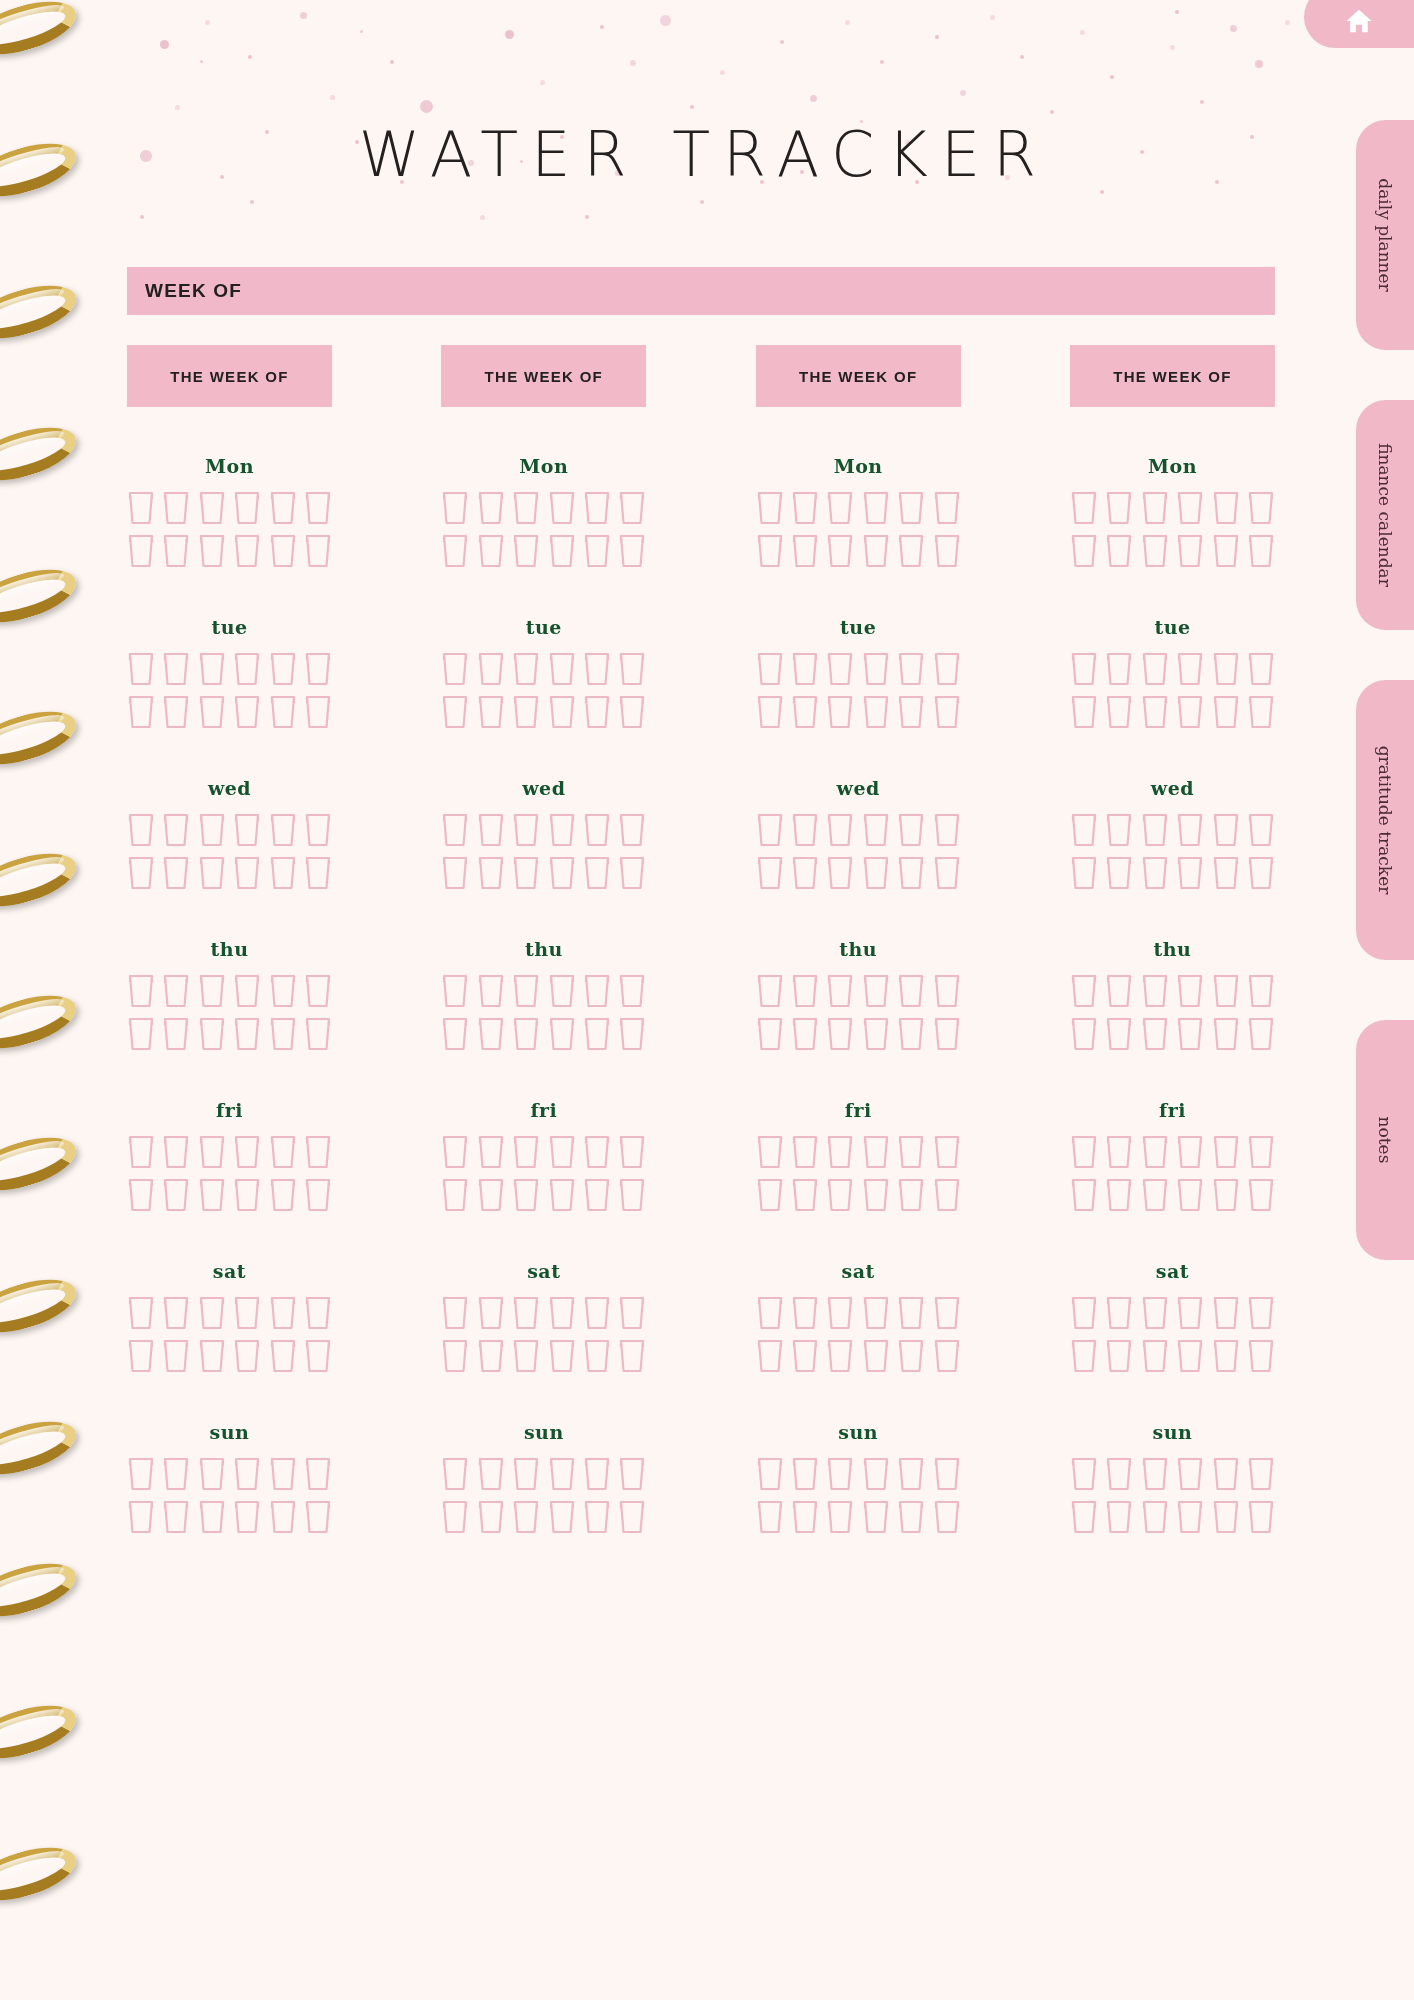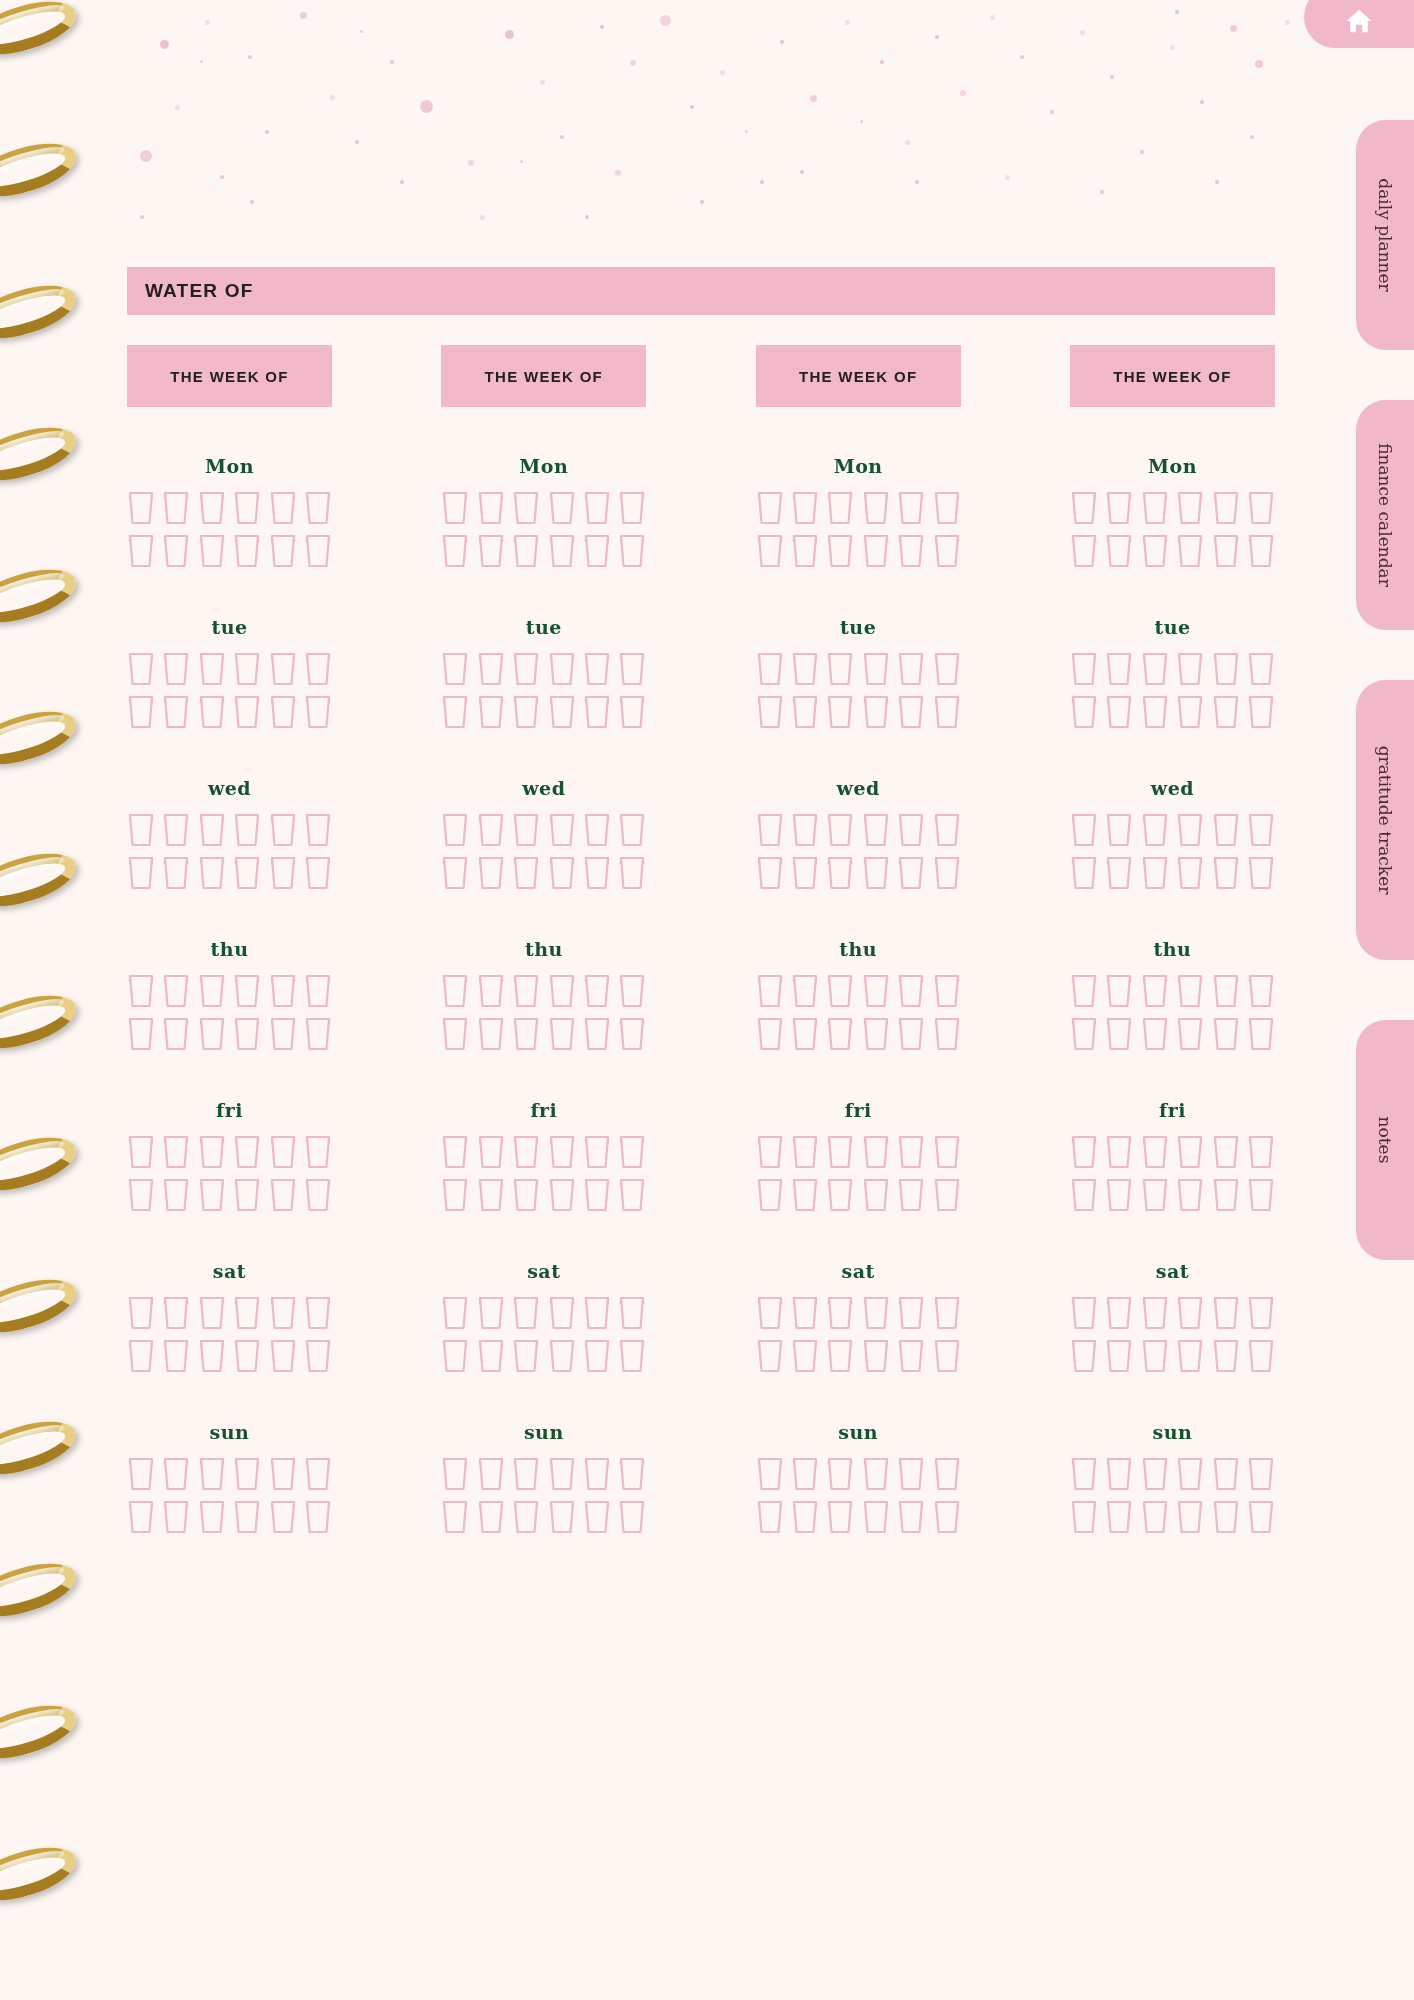--- a/index.html
+++ b/index.html
@@ -262,23 +262,24 @@
       <div class="dot" style="left: 1285px; top: 20px; width: 5px; height: 5px; opacity: 0.45;"></div>
       <div class="dot" style="left: 1175px; top: 10px; width: 4px; height: 4px; opacity: 0.85;"></div>
       <div class="dot" style="left: 200px; top: 60px; width: 3px; height: 3px; opacity: 0.75;"></div>
       <div class="dot" style="left: 360px; top: 30px; width: 3px; height: 3px; opacity: 0.75;"></div>
       <div class="dot" style="left: 520px; top: 160px; width: 3px; height: 3px; opacity: 0.75;"></div>
       <div class="dot" style="left: 860px; top: 120px; width: 3px; height: 3px; opacity: 0.75;"></div>
     </div>
 
   <div class="content">
 
+    <div class="title">WATER TRACKER</div>
 
     <div class="month-bar">
-      <span>WATER OF</span>
+      <span>WEEK OF</span>
     </div>
 
     <div class="columns" id="columns">
         <div class="col">
           <div class="week-head">
             <span>THE WEEK OF</span>
           </div>
           <div class="day-block">
             <div class="day-label">Mon</div>
             <div class="glass-row">

